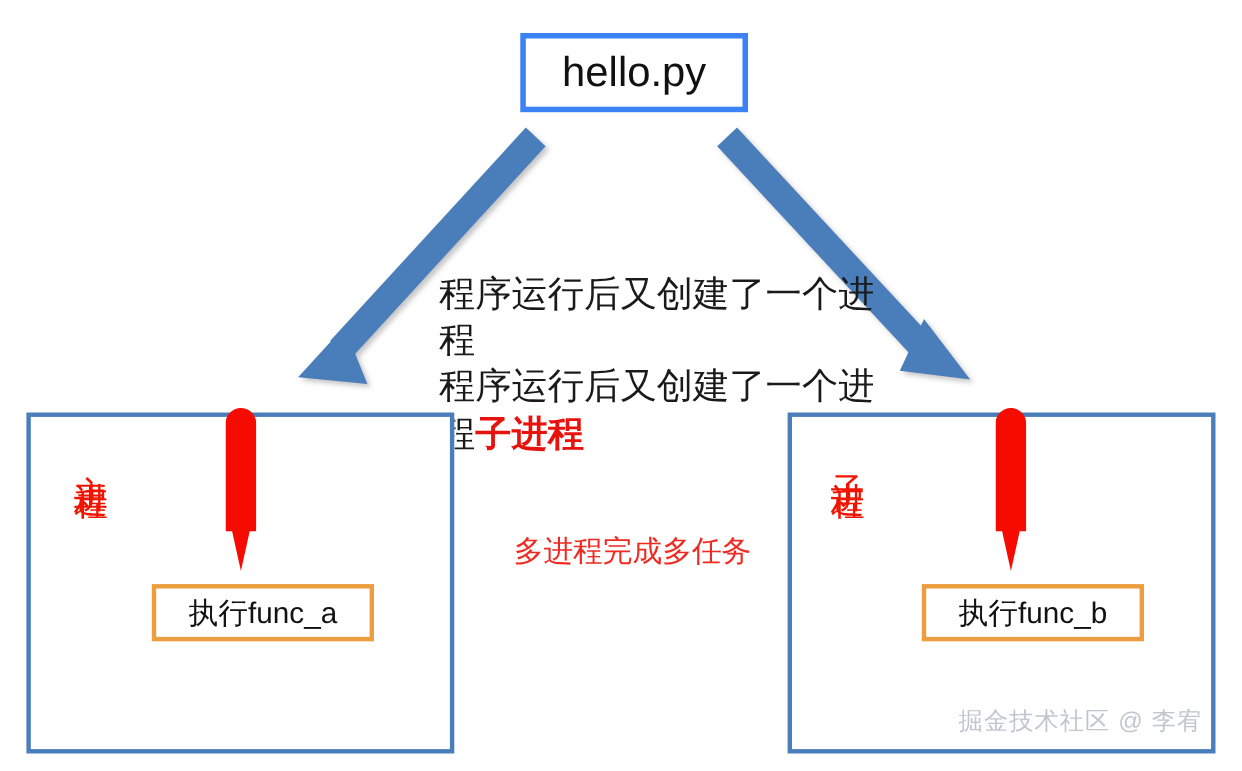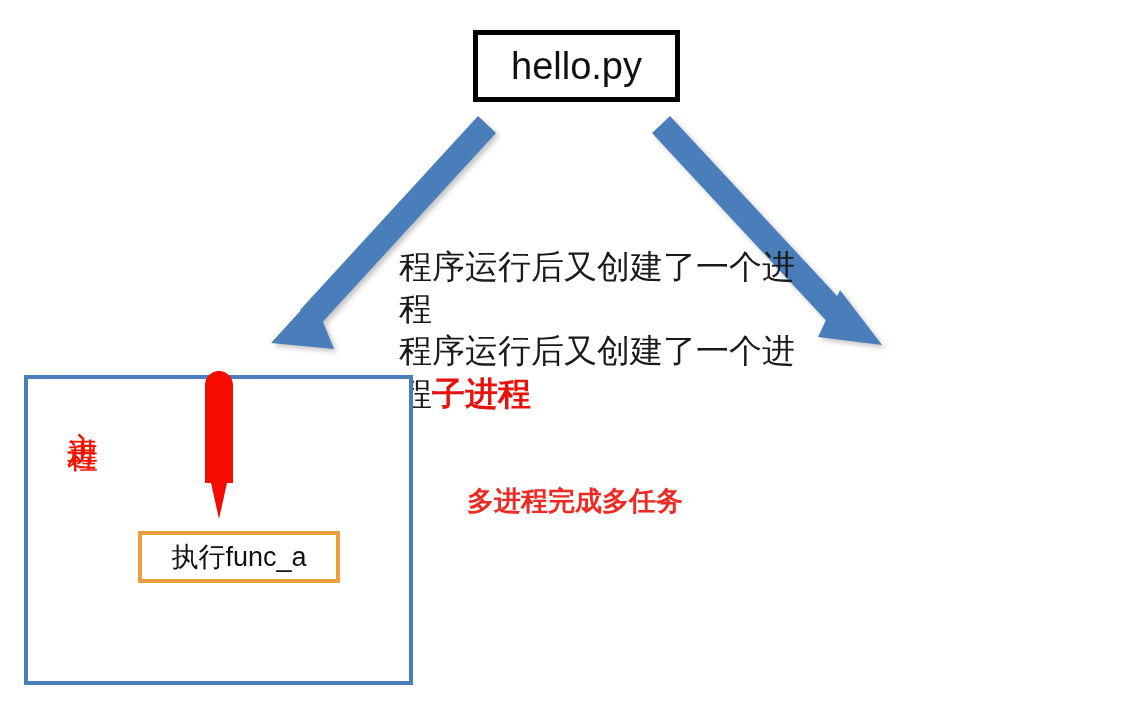--- a/index.html
+++ b/index.html
@@ -19,21 +19,21 @@
   }
 
   
   .file-box {
     position: absolute;
     left: 473px;
     top: 30px;
     width: 207px;
     height: 72px;
     box-sizing: border-box;
-    border: 5px solid #000000;
+    border: 5px solid #3b82f6;
     background: #ffffff;
     display: flex;
     align-items: center;
     justify-content: center;
   }
   .file-box-label {
     font-size: 38px;
     color: #111111;
     letter-spacing: 0px;
     line-height: 1;
@@ -122,21 +122,21 @@
   }
 
   
   .center-caption {
     position: absolute;
     left: 455px;
     top: 488px;
     width: 240px;
     text-align: center;
     font-size: 27px;
-    font-weight: bold;
+    font-weight: normal;
     color: #ef2a22;
     line-height: 1;
   }
 
   
   .watermark {
     position: absolute;
     right: 8px;
     bottom: 10px;
     font-size: 22px;
@@ -180,16 +180,29 @@
 
     <svg class="red-arrow" viewBox="0 0 28 148" xmlns="http://www.w3.org/2000/svg">
       <path d="M 14 0 C 21.7 0 28 6.3 28 14 L 28 112 L 22 112 L 14 148 L 6 112 L 0 112 L 0 14 C 0 6.3 6.3 0 14 0 Z" fill="#f50b00"></path>
     </svg>
 
     <div class="action-box">
       <span class="action-label">执行func_a</span>
     </div>
   </div>
 
+  <div class="proc-box" id="proc-box-child">
+    <div class="proc-title">子进程</div>
+
+    <svg class="red-arrow" viewBox="0 0 28 148" xmlns="http://www.w3.org/2000/svg">
+      <path d="M 14 0 C 21.7 0 28 6.3 28 14 L 28 112 L 22 112 L 14 148 L 6 112 L 0 112 L 0 14 C 0 6.3 6.3 0 14 0 Z" fill="#f50b00"></path>
+    </svg>
+
+    <div class="action-box">
+      <span class="action-label">执行func_b</span>
+    </div>
+
+    <div class="watermark">掘金技术社区 @ 李宥</div>
+  </div>
 
   <div class="center-caption">多进程完成多任务</div>
 
 </div>
 
 </body></html>

